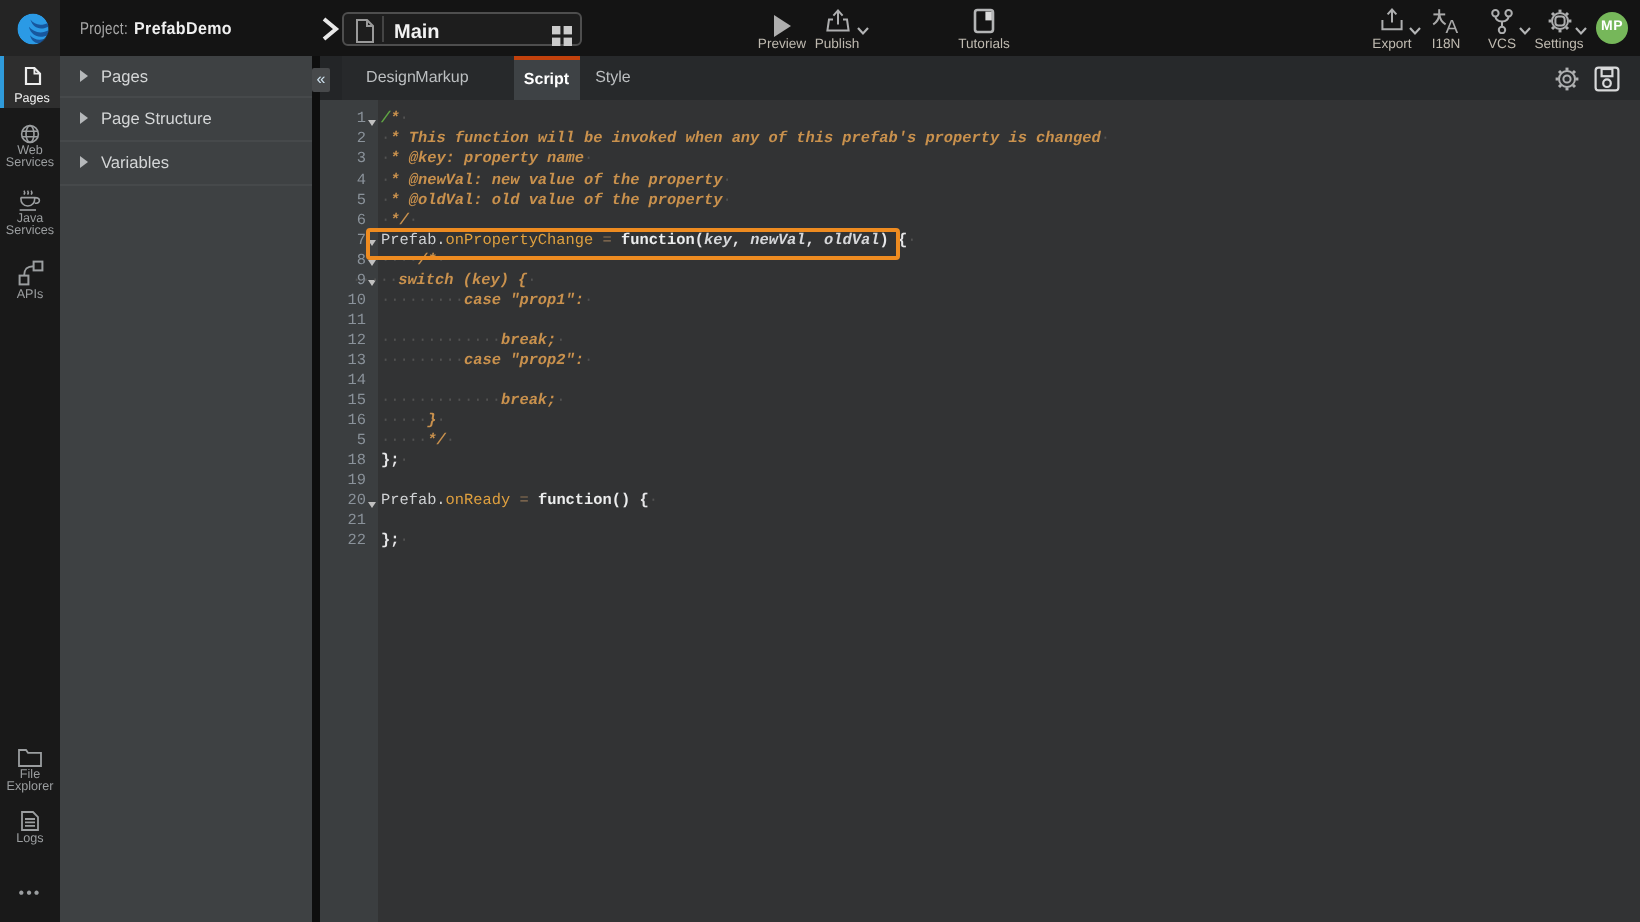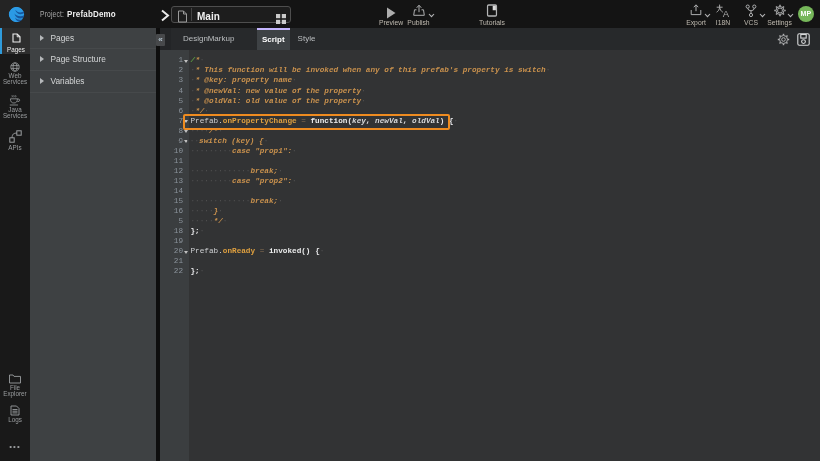--- a/index.html
+++ b/index.html
@@ -39,29 +39,29 @@
 #panelbottom { position:absolute; left:0; top:65px; width:126px; height:368px; background:#3e4143; }
 
 
 #divider { position:absolute; left:156px; top:28px; width:4px; height:433px; background:#0e0e0e; }
 #collapse { position:absolute; left:156px; top:34px; width:9px; height:12px; background:#47494b; color:#cfe2ef; font-size:8px; line-height:12px; text-align:center; border-radius:1px; }
 
 
 #tabbar { position:absolute; left:160px; top:28px; width:660px; height:22px; background:#27292b; }
 #tabdark { position:absolute; left:0px; top:0; width:11px; height:22px; background:#232527; }
 .tab { position:absolute; top:0; height:22px; font-size:8px; color:#bcbfc1; line-height:22px; text-align:center; }
-.tab.active { background:#3e4245; border-top:2px solid #c4b5fd; color:#ffffff; font-weight:bold; line-height:20px; }
+.tab.active { background:#3e4245; border-top:2px solid #c2410c; color:#ffffff; font-weight:bold; line-height:20px; }
 #gutter { position:absolute; left:160px; top:50px; width:29px; height:411px; background:#3b3e40; }
 #codearea { position:absolute; left:189px; top:50px; width:631px; height:411px; background:#323334; }
 #code { position:absolute; left:160px; top:50px; width:660px; height:411px; font-family:"Liberation Mono", monospace; font-size:7.7px; }
 .cl { position:absolute; height:10.05px; line-height:10.05px; white-space:pre; }
 .ln { position:absolute; width:23px; text-align:right; color:#8a929a; font-family:"Liberation Mono", monospace; font-size:7.7px; height:10.05px; line-height:10.05px; }
 .fold { position:absolute; left:24px; width:0; height:0; border-left:2.2px solid transparent; border-right:2.2px solid transparent; border-top:3px solid #c0c0c0; }
 .cm { color:#c9914d; font-style:italic; font-weight:bold; }
-.prop { color:#dfa03f; font-weight:bold; }
+.prop { color:#dfa03f; font-weight:normal; }
 .kw { color:#eceded; font-weight:bold; }
 .vr { color:#cfd1d3; }
 .pn { color:#e6e6e8; font-weight:bold; }
 .pm { color:#d6d7d9; font-style:italic; font-weight:bold; }
 .op { color:#8f7355; }
 .ws { color:#525252; font-style:normal; }
 #hlbox { position:absolute; left:183px; top:114px; width:267px; height:15.5px; border:2px solid #ee8b20; border-radius:2px; }
 </style>
 </head>
 <body>
@@ -294,21 +294,21 @@
       </svg>
   </div>
   <div id="collapse">«</div>
   <div id="gutter"></div>
   <div id="codearea"></div>
   <div id="code">
   <div class="ln" style="top:5.40px">1</div>
   <div class="fold" style="top:9.70px"></div>
   <div class="cl" style="left:30.5px;top:5.40px"><span style="color:#60a443;font-weight:bold;font-style:italic">/</span><span class="cm">*</span><span class="ws">·</span></div>
   <div class="ln" style="top:15.45px">2</div>
-  <div class="cl" style="left:30.5px;top:15.45px"><span class="ws">·</span><span class="cm">* This function will be invoked when any of this prefab's property is switch</span><span class="ws">·</span></div>
+  <div class="cl" style="left:30.5px;top:15.45px"><span class="ws">·</span><span class="cm">* This function will be invoked when any of this prefab's property is changed</span><span class="ws">·</span></div>
   <div class="ln" style="top:25.49px">3</div>
   <div class="cl" style="left:30.5px;top:25.49px"><span class="ws">·</span><span class="cm">* @key: property name</span><span class="ws">·</span></div>
   <div class="ln" style="top:35.53px">4</div>
   <div class="cl" style="left:30.5px;top:35.53px"><span class="ws">·</span><span class="cm">* @newVal: new value of the property</span><span class="ws">·</span></div>
   <div class="ln" style="top:45.58px">5</div>
   <div class="cl" style="left:30.5px;top:45.58px"><span class="ws">·</span><span class="cm">* @oldVal: old value of the property</span><span class="ws">·</span></div>
   <div class="ln" style="top:55.62px">6</div>
   <div class="cl" style="left:30.5px;top:55.62px"><span class="ws">·</span><span class="cm">*/</span><span class="ws">·</span></div>
   <div class="ln" style="top:65.67px">7</div>
   <div class="fold" style="top:69.97px"></div>
@@ -331,20 +331,20 @@
   <div class="cl" style="left:30.5px;top:146.03px"><span class="ws">·············</span><span class="cm">break;</span><span class="ws">·</span></div>
   <div class="ln" style="top:156.08px">16</div>
   <div class="cl" style="left:30.5px;top:156.08px"><span class="ws">·····</span><span class="cm">}</span><span class="ws">·</span></div>
   <div class="ln" style="top:166.12px">5</div>
   <div class="cl" style="left:30.5px;top:166.12px"><span class="ws">·····</span><span class="cm">*/</span><span class="ws">·</span></div>
   <div class="ln" style="top:176.16px">18</div>
   <div class="cl" style="left:30.5px;top:176.16px"><span class="pn">};</span><span class="ws">·</span></div>
   <div class="ln" style="top:186.21px">19</div>
   <div class="ln" style="top:196.25px">20</div>
   <div class="fold" style="top:200.56px"></div>
-  <div class="cl" style="left:30.5px;top:196.25px"><span class="vr">Prefab.</span><span class="prop">onReady</span> <span class="op">=</span> <span class="kw">invoked()</span> <span class="pn">{</span><span class="ws">·</span></div>
+  <div class="cl" style="left:30.5px;top:196.25px"><span class="vr">Prefab.</span><span class="prop">onReady</span> <span class="op">=</span> <span class="kw">function()</span> <span class="pn">{</span><span class="ws">·</span></div>
   <div class="ln" style="top:206.30px">21</div>
   <div class="ln" style="top:216.34px">22</div>
   <div class="cl" style="left:30.5px;top:216.34px"><span class="pn">};</span><span class="ws">·</span></div>
   </div>
   <div id="hlbox"></div>
 
 </div>
 
 </body></html>

